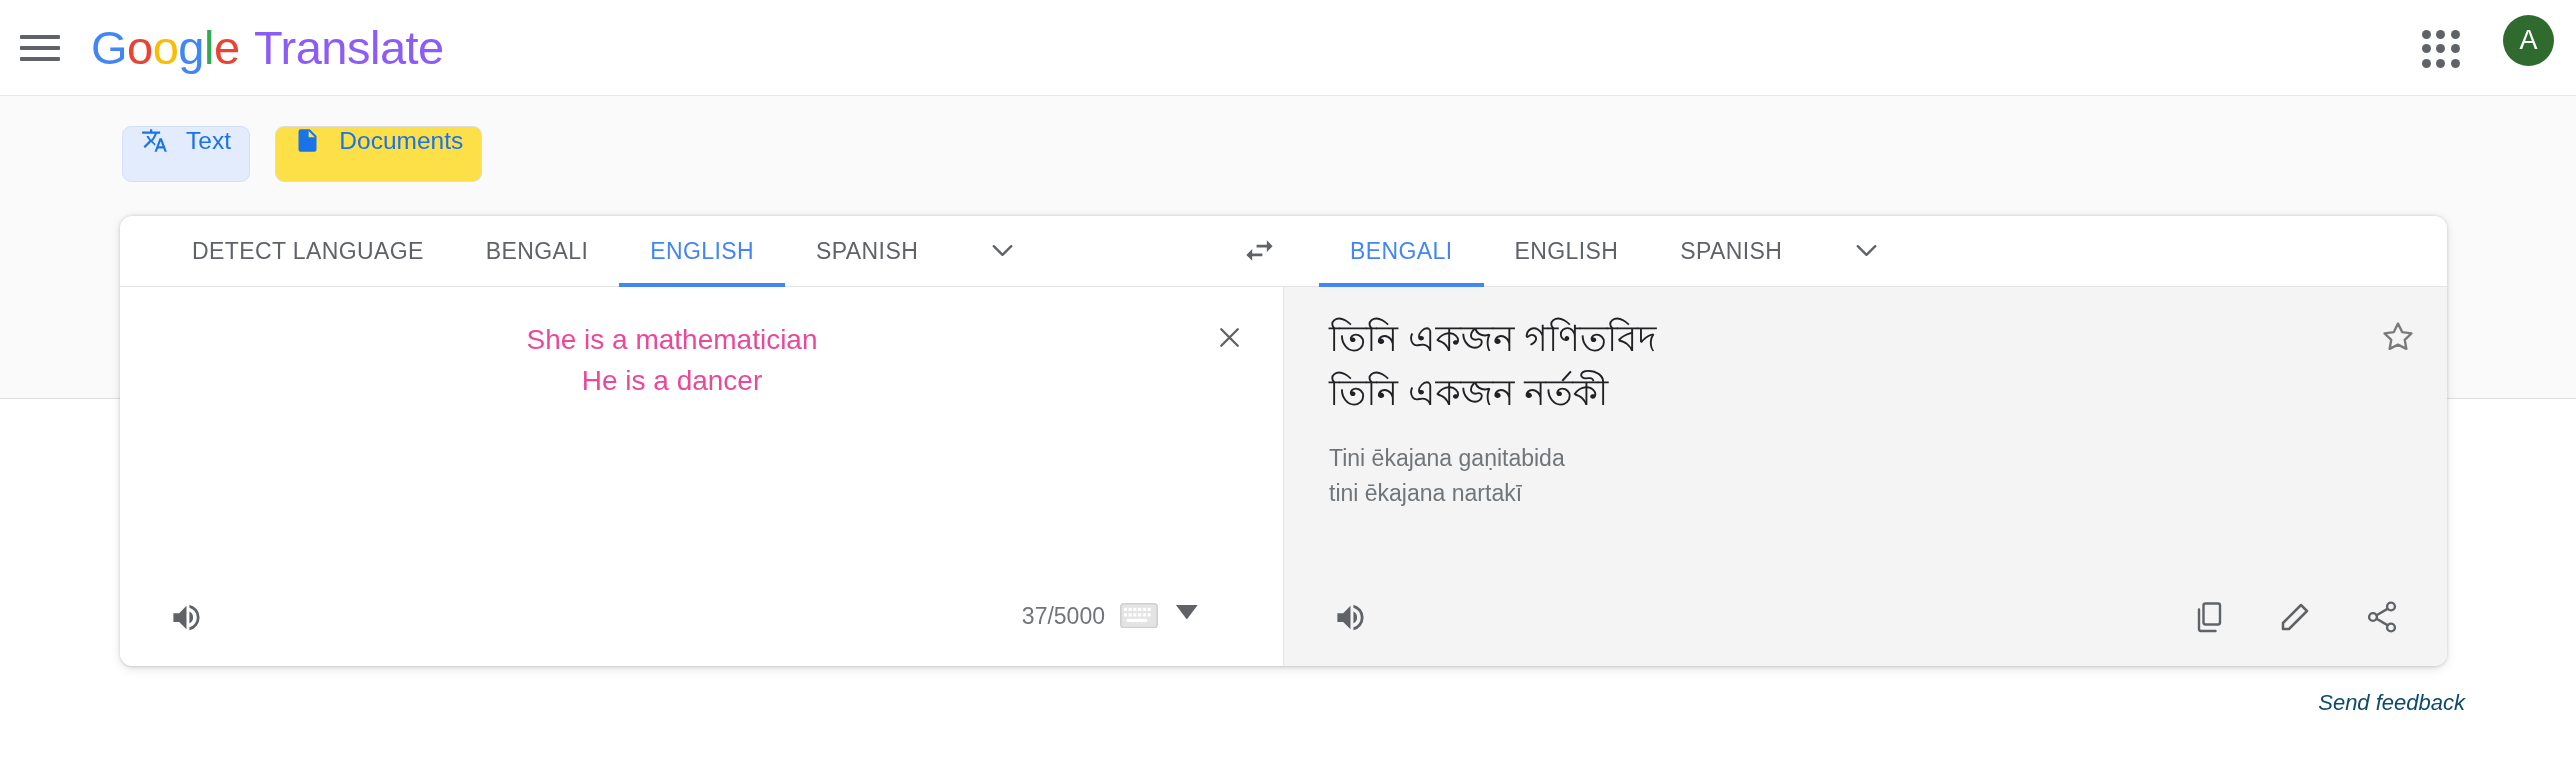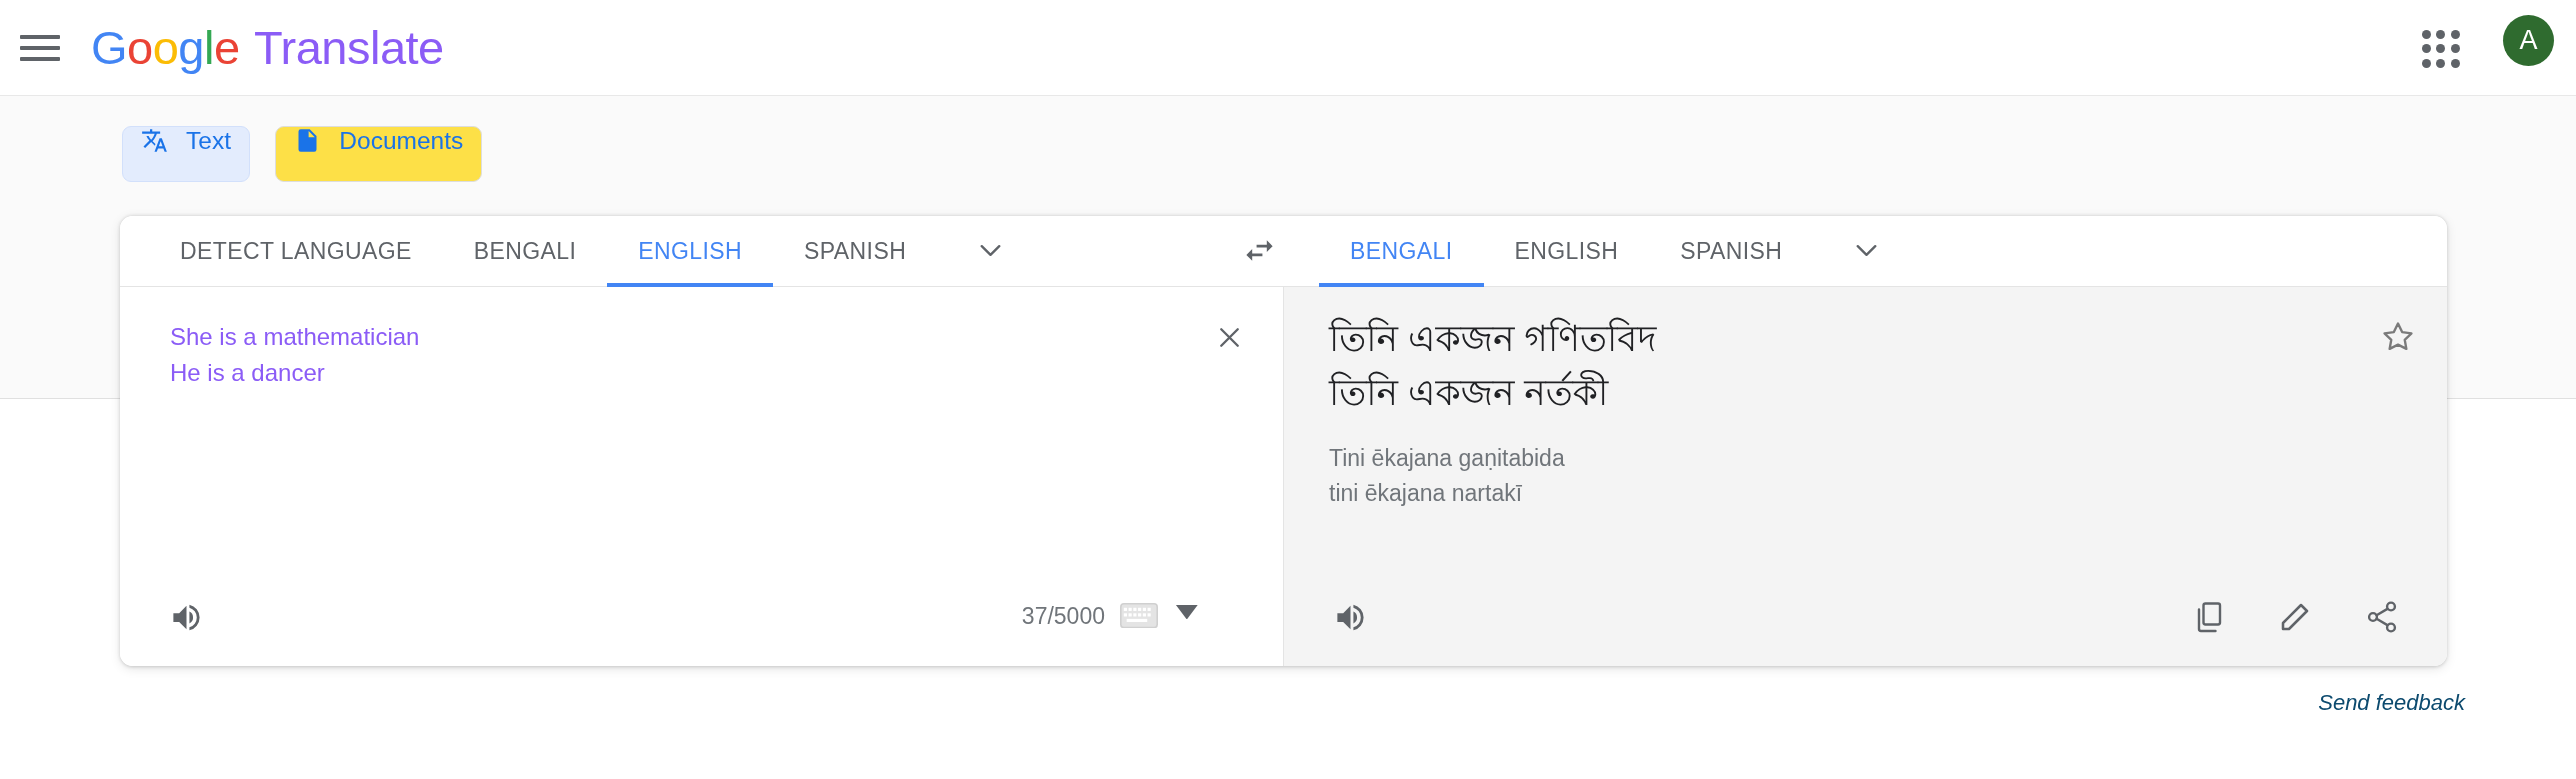--- a/index.html
+++ b/index.html
@@ -86,21 +86,21 @@
     box-shadow: 0 0.9px 3.6px rgba(0,0,0,.16), 0 2.7px 11px rgba(0,0,0,.10);
     z-index: 4; overflow: hidden;
     display: flex; flex-direction: column;
   }
 
   .lang-bar {
     position: relative; height: 71px; flex: 0 0 71px;
     border-bottom: 0.9px solid #e4e4e4; background: #ffffff;
   }
   .lang-group { position: absolute; top: 0; height: 71px; display: flex; align-items: stretch; }
-  .lang-group.src { left: 29px; }
+  .lang-group.src { left: 41px; }
   .lang-group.dst { left: 1199px; }
 
   .lang-tab {
     position: relative; display: flex; align-items: center; justify-content: center;
     padding: 0 31px; font-size: 23px; letter-spacing: 0.4px;
     color: #5f6368; cursor: pointer; white-space: nowrap;
   }
   .lang-tab.sel { color: #4285f4; }
   .lang-tab.sel::after {
     content: ""; position: absolute; left: 0; right: 0; bottom: 0;
@@ -114,22 +114,22 @@
   }
 
   
   .panes { display: flex; flex: 1 1 auto; min-height: 0; }
   .pane { position: relative; min-width: 0; }
   .pane.src { width: 1163px; background: #ffffff; }
   .pane.dst { width: 1164px; background: #f4f4f4; border-left: 0.9px solid #e4e4e4; }
 
   .src-text {
     position: absolute; left: 50px; top: 32px; right: 109px;
-    font-size: 24px; line-height: 1.48; color: #8b5cf6;
-    white-space: pre-wrap; word-wrap: break-word;
+    font-size: 28px; line-height: 1.48; color: #ec4899;
+    white-space: pre-wrap; word-wrap: break-word; text-align: center;
   }
   .clear-x {
     position: absolute; right: 33px; top: 31px;
     width: 42px; height: 42px; display: flex; align-items: center; justify-content: center;
     cursor: pointer;
   }
 
   .dst-text {
     position: absolute; left: 45px; top: 25.4px; right: 118px;
     font-size: 36px; line-height: 1.5; color: #202124;

